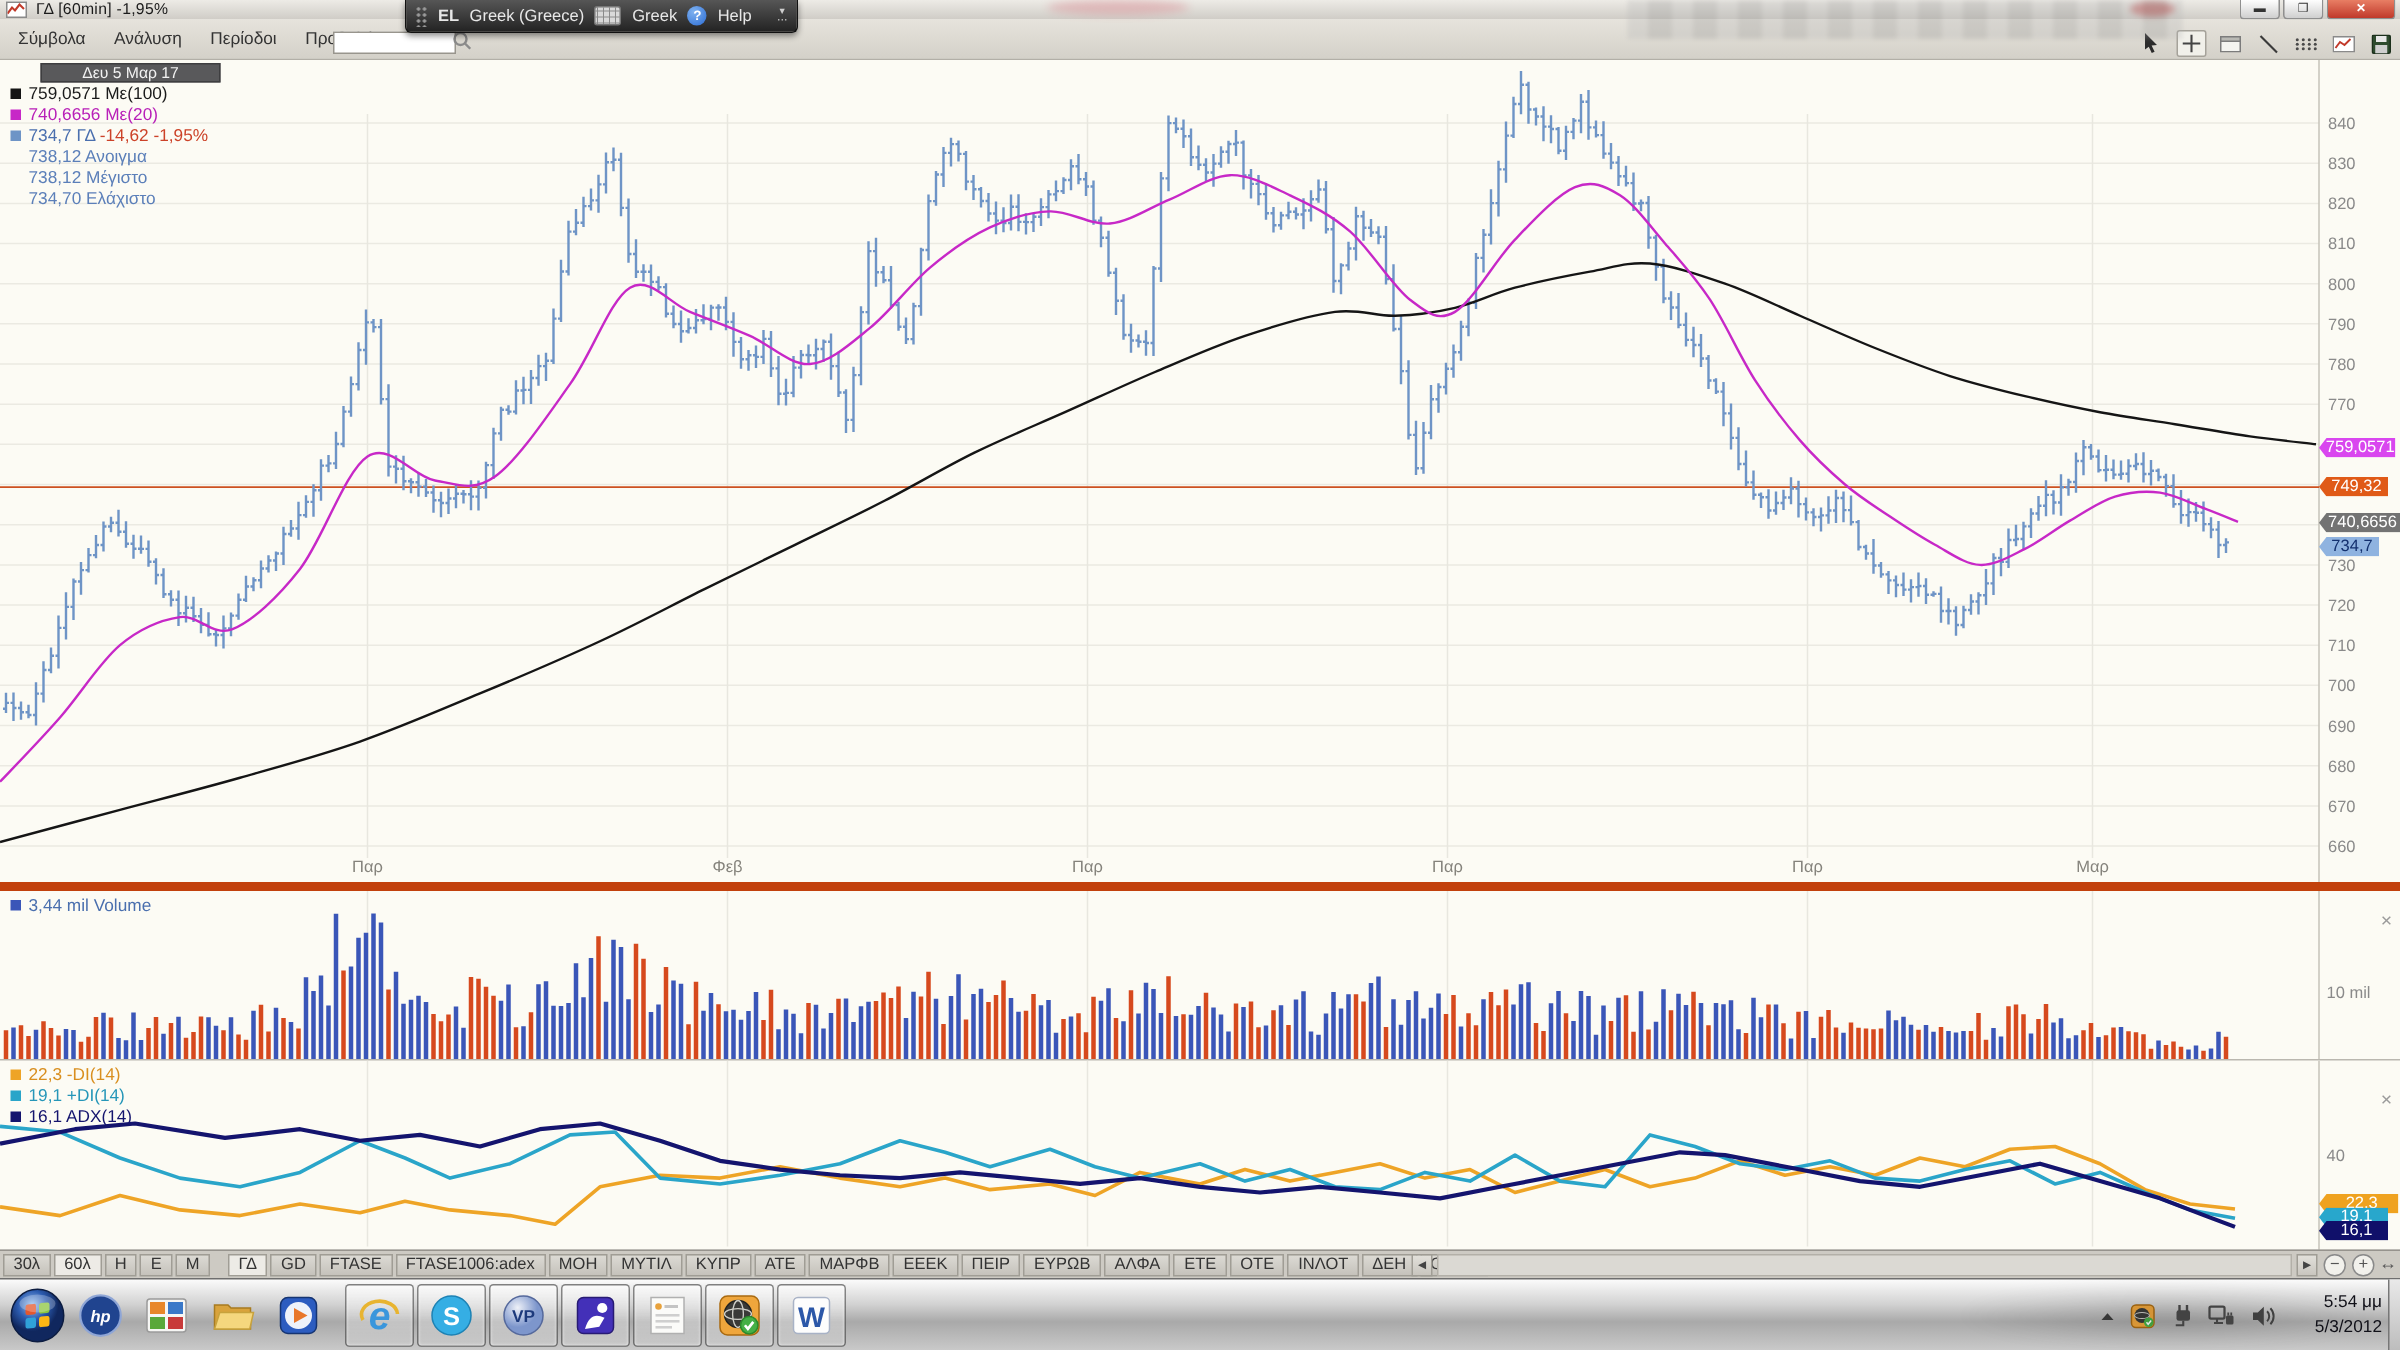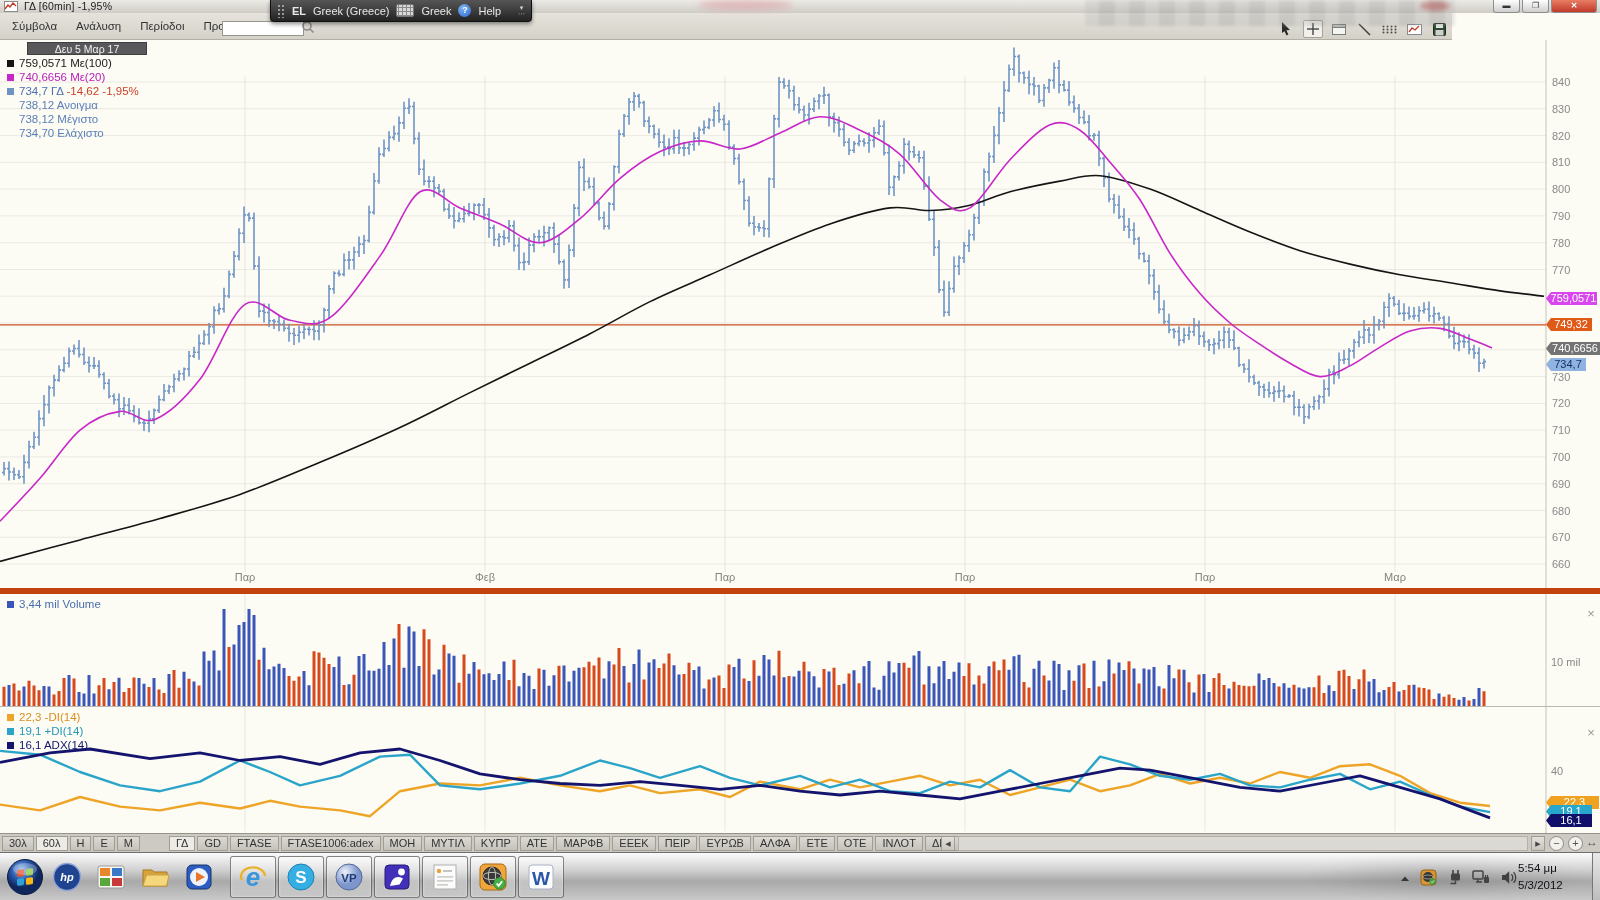--- a/index.html
+++ b/index.html
@@ -20,21 +20,21 @@
     border:1px solid #111;border-top:none;border-radius:0 0 4px 4px;box-sizing:border-box;
     display:flex;align-items:center;gap:7px;padding:0 6px;color:#e8e8e8;font-size:11px;box-shadow:0 2px 4px rgba(0,0,0,.45)}
   .grip{width:8px;height:14px;background-image:radial-gradient(#9a9a9a 1px,transparent 1.2px);background-size:4px 4px}
   .kbd-ico{width:16px;height:11px;background:#d9d9d9;border:1px solid #777;border-radius:2px;
     background-image:linear-gradient(#8a8a8a 1px,transparent 1px),linear-gradient(90deg,#8a8a8a 1px,transparent 1px);
     background-size:4px 4px;background-position:1px 2px}
   .help-ico{width:13px;height:13px;border-radius:50%;background:radial-gradient(circle at 35% 30%,#7fb2f0,#2b6cd4);
     color:#fff;font-size:9px;font-weight:bold;text-align:center;line-height:13px}
   .lb-right{margin-left:auto;display:flex;flex-direction:column;align-items:center;font-size:7px;color:#cfcfcf;line-height:6px}
   
-  .menubar{position:absolute;left:0;top:13px;width:1452px;height:27px;
+  .menubar{position:absolute;left:0;top:13px;width:1600px;height:27px;
     background:linear-gradient(#e6e3dc,#d4d1c9);border-bottom:1px solid #b2afa7;box-sizing:border-box}
   .menus{position:absolute;left:12px;top:0;height:26px;display:flex;gap:19px;align-items:center;font-size:11.5px;color:#333}
   .menus span{cursor:default}
   .search-in{position:absolute;left:222px;top:8px;width:76px;height:13px;border:1px solid #98958d;background:#fff;font-size:10px;padding:0 2px}
   .tools{position:absolute;right:4px;top:7px;display:flex;gap:7px;align-items:center}
   .tool{width:18px;height:16px;display:flex;align-items:center;justify-content:center}
   .tool.sel{background:#f1f0ea;border:1px solid #a5a29a;border-radius:2px}
   
   .pane{position:absolute;left:0;width:1600px;background:#fcfbf4;box-sizing:border-box}
   #price-pane{top:40px;height:548px}
@@ -50,37 +50,37 @@
   .tag{position:absolute;left:1546px;height:13px;font-size:11px;line-height:13px;color:#fff;text-align:center;
     clip-path:polygon(0 50%,5px 0,100% 0,100% 100%,5px 100%);padding-left:4px;box-sizing:border-box;white-space:nowrap}
   .axis-note{position:absolute;left:1551px;font-size:11px;color:#8a8a8a}
   .pane-x{position:absolute;right:3px;width:12px;height:12px;font-size:13px;line-height:11px;color:#9a9a9a;text-align:center;cursor:default}
   
   .tabbar{position:absolute;left:0;top:833px;width:1600px;height:19px;background:#cdcac3;border-top:1px solid #96938d;box-sizing:border-box}
   #tab-strip{position:absolute;left:2px;top:2px;display:flex;gap:2px}
   .tab{height:13px;line-height:13px;padding:0 6px;font-size:11px;color:#333;background:linear-gradient(#dcdad4,#c5c2bb);
     border:1px solid #a09d95;white-space:nowrap}
   .tab.active{background:#edebe6}
-  .tab.gap{margin-left:27px}
+  .tab.gap{margin-left:10px}
   .sc-btn{position:absolute;top:2px;width:14px;height:15px;border:1px solid #a09d95;background:linear-gradient(#e2e0da,#c9c6bf);
     font-size:7px;line-height:13px;text-align:center;color:#444;box-sizing:border-box}
   .trough{position:absolute;left:958px;top:2px;width:570px;height:15px;border:1px solid #b3b0a8;background:#dbd9d3;box-sizing:border-box}
   .circ{position:absolute;top:2px;width:15px;height:15px;border:1px solid #8a8a8a;border-radius:50%;background:#f2f1ec;
     font-size:11px;line-height:13px;text-align:center;color:#555;box-sizing:border-box}
   .rsz{position:absolute;top:1px;font-size:12px;color:#555}
   
   .taskbar{position:absolute;left:0;top:852px;width:1600px;height:48px;
     background:linear-gradient(#fbfbfb,#d2d2d2 35%,#a9a9a9 60%,#c9c9c9);border-top:1px solid #6e6e6e;box-sizing:border-box}
   .start{position:absolute;left:6px;top:5px;width:38px;height:38px}
   .pin{position:absolute;top:9px;width:30px;height:30px}
   .tb-btn{position:absolute;top:3px;width:46px;height:42px;border:1px solid rgba(40,40,40,.55);border-radius:3px;
     background:linear-gradient(rgba(255,255,255,.6),rgba(210,210,210,.25));box-shadow:inset 0 0 2px rgba(255,255,255,.8);
     display:flex;align-items:center;justify-content:center;box-sizing:border-box}
   .tray-ic{position:absolute;top:16px;width:17px;height:17px}
-  .clock{position:absolute;left:1518px;top:7px;width:70px;font-size:11.5px;color:#101018;line-height:17px}
+  .clock{position:absolute;left:1518px;top:7px;width:70px;text-align:right;font-size:11.5px;color:#101018;line-height:17px}
   .sliver{position:absolute;left:1592px;top:0;width:8px;height:48px;border-left:1px solid #777;background:linear-gradient(#e9e9e9,#bcbcbc)}
   .glare{position:absolute;pointer-events:none}
   svg text{font-family:"Liberation Sans",sans-serif}
 </style>
 </head>
 <body>
 
 <div class="titlebar">
   <span class="app-ico">
       <svg width="12" height="9" viewBox="0 0 12 9">

